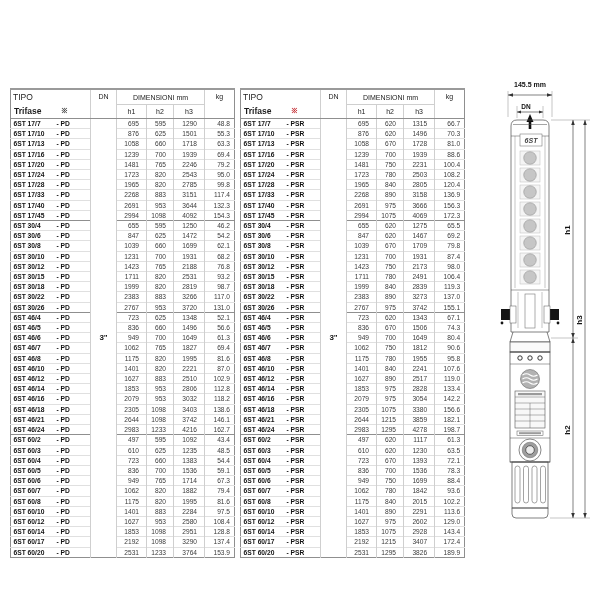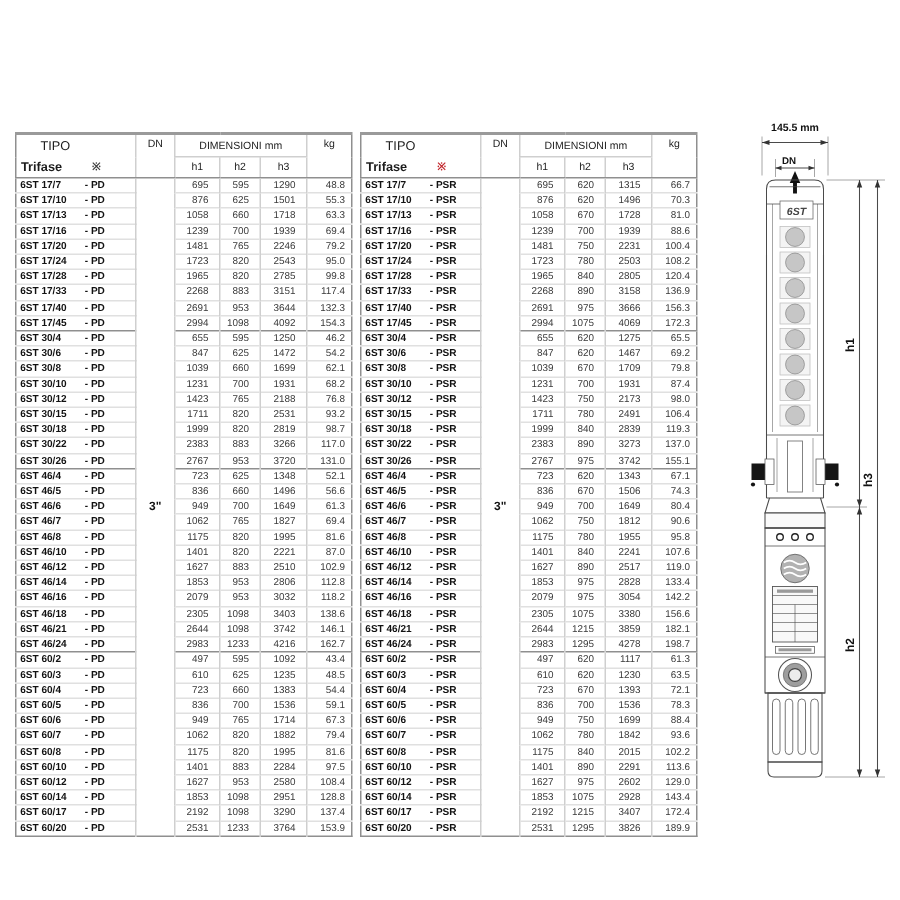--- a/index.html
+++ b/index.html
@@ -5,21 +5,21 @@
   html,body{margin:0;padding:0;background:#fff;}
   body{width:600px;height:600px;position:relative;font-family:"Liberation Sans",sans-serif;overflow:hidden;}
   .tables{position:absolute;left:10px;top:88px;display:flex;gap:5px;}
   table{border-collapse:collapse;table-layout:fixed;width:224px;
         border:1px solid #8f8f8f;border-top:2px solid #9a9a9a;border-bottom:1.5px solid #8f8f8f;background:#fff;}
   th,td{padding:0;margin:0;border-left:1px solid #cfcfcf;}
   th:first-child,td:first-child{border-left:none;}
   thead th{font-weight:normal;color:#1c1c1c;vertical-align:middle;}
   .hr1 th{height:14px;}
   .hr2 th{height:13px;border-bottom:1px solid #8f8f8f;}
-  .th-tipo{font-size:8.5px;text-align:left;padding-left:16px;}
+  .th-tipo{font-size:8.5px;text-align:left;padding-left:2px;}
   .th-dn{font-size:7px;text-align:center;vertical-align:top;padding-top:3px;border-bottom:1px solid #8f8f8f;}
   .th-kg{font-size:7px;text-align:center;vertical-align:top;padding-top:3px;border-bottom:1px solid #8f8f8f;}
   .th-dim{font-size:7px;text-align:center;border-bottom:1px solid #cfcfcf;}
   .th-trifase{font-size:8.5px;font-weight:bold;text-align:left;padding-left:3px;}
   .note{font-weight:bold;font-size:7px;margin-left:20px;position:relative;top:-1px;}
   .th-sub{font-size:7px;text-align:center;}
   tbody td{height:9.2px;line-height:9.2px;font-size:6.6px;color:#3a3a3a;border-top:1px solid #e0e0e0;white-space:nowrap;overflow:hidden;}
   tbody tr.group-start td{border-top:1px solid #8f8f8f;}
   td.model{font-weight:bold;color:#121212;font-size:6.7px;padding-left:2.5px;}
   td.model .mname{display:inline-block;width:43px;}

